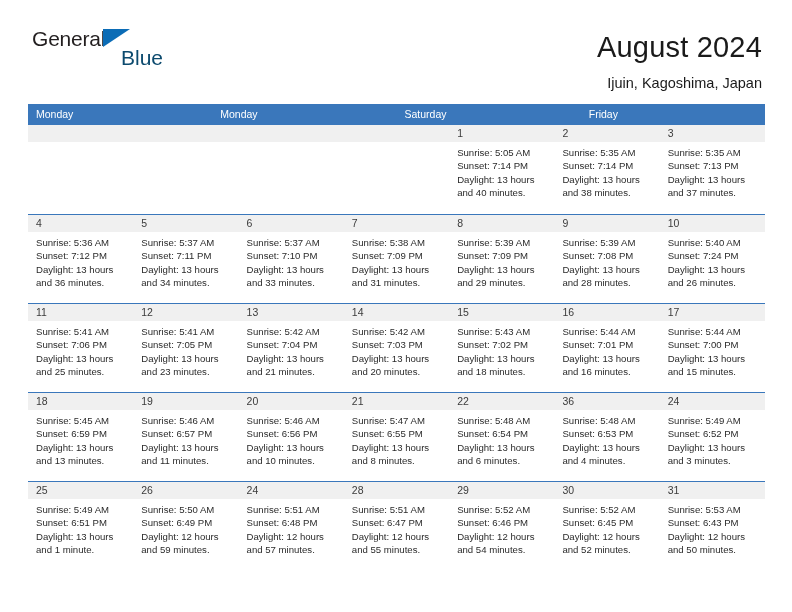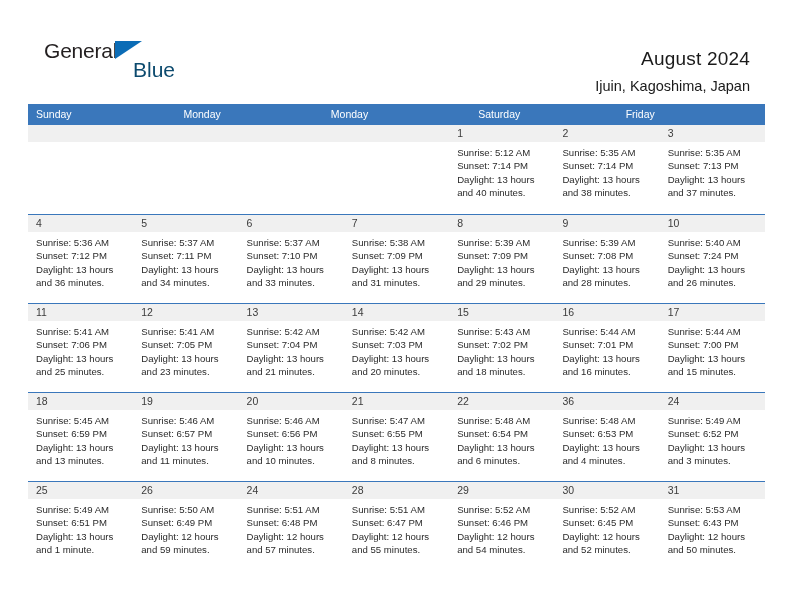--- a/index.html
+++ b/index.html
@@ -2,21 +2,21 @@
 <html><head>
 <meta charset="utf-8">
 <style>
   * { box-sizing: border-box; margin: 0; padding: 0; }
   html, body {
     width: 792px; height: 612px;
     background: #ffffff;
     font-family: "Liberation Sans", sans-serif;
     overflow: hidden;
   }
-  .page { position: relative; width: 792px; height: 612px; padding: 12px; }
+  .page { position: relative; width: 792px; height: 612px; padding: 0; }
 
   
   .top {
     display: flex;
     align-items: flex-start;
     justify-content: space-between;
     padding: 28px 30px 0 32px;
     height: 100px;
   }
   .brand { position: relative; width: 130px; height: 46px; }
@@ -38,30 +38,31 @@
     position: absolute;
     left: 54px; top: 19px;
     font-size: 21px;
     color: #0c4a6e;
     line-height: 22px;
     margin-left: 35px;
   }
 
   .titles { text-align: right; padding-top: 2px; }
   .cal-title {
-    font-size: 19px;
+    font-size: 29px;
     font-weight: normal;
     color: #1a1a1a;
     line-height: 34px;
     letter-spacing: 0.2px;
   }
   .cal-sub {
     font-size: 14.5px;
     color: #1a1a1a;
     line-height: 20px;
+    margin-top: 9px;
   }
 
   
   .calendar {
     position: absolute;
     left: 28px; top: 104px;
     width: 737px;
   }
   .weekhead {
     display: flex;
@@ -118,21 +119,20 @@
       <span class="brand-blue">Blue</span>
     </div>
     <div class="titles">
       <div class="cal-title">August 2024</div>
       <div class="cal-sub">Ijuin, Kagoshima, Japan</div>
     </div>
   </div>
 
   <div class="calendar">
     <div class="weekhead">
-      <div class="wh">Sunday</div>
       <div class="wh">Monday</div>
       <div class="wh">Monday</div>
       <div class="wh">Saturday</div>
       <div class="wh">Friday</div>
     </div>
     <div id="weeks-container">
         <div class="week">
           <div class="cell empty">
             <div class="daynum-band"></div>
           </div>
@@ -141,21 +141,21 @@
           </div>
           <div class="cell empty">
             <div class="daynum-band"></div>
           </div>
           <div class="cell empty">
             <div class="daynum-band"></div>
           </div>
           <div class="cell">
             <div class="daynum-band">1</div>
             <div class="info">
-              <div>Sunrise: 5:12 AM</div>
+              <div>Sunrise: 5:05 AM</div>
               <div>Sunset: 7:14 PM</div>
               <div>Daylight: 13 hours</div>
               <div>and 40 minutes.</div>
             </div>
           </div>
           <div class="cell">
             <div class="daynum-band">2</div>
             <div class="info">
               <div>Sunrise: 5:35 AM</div>
               <div>Sunset: 7:14 PM</div>

